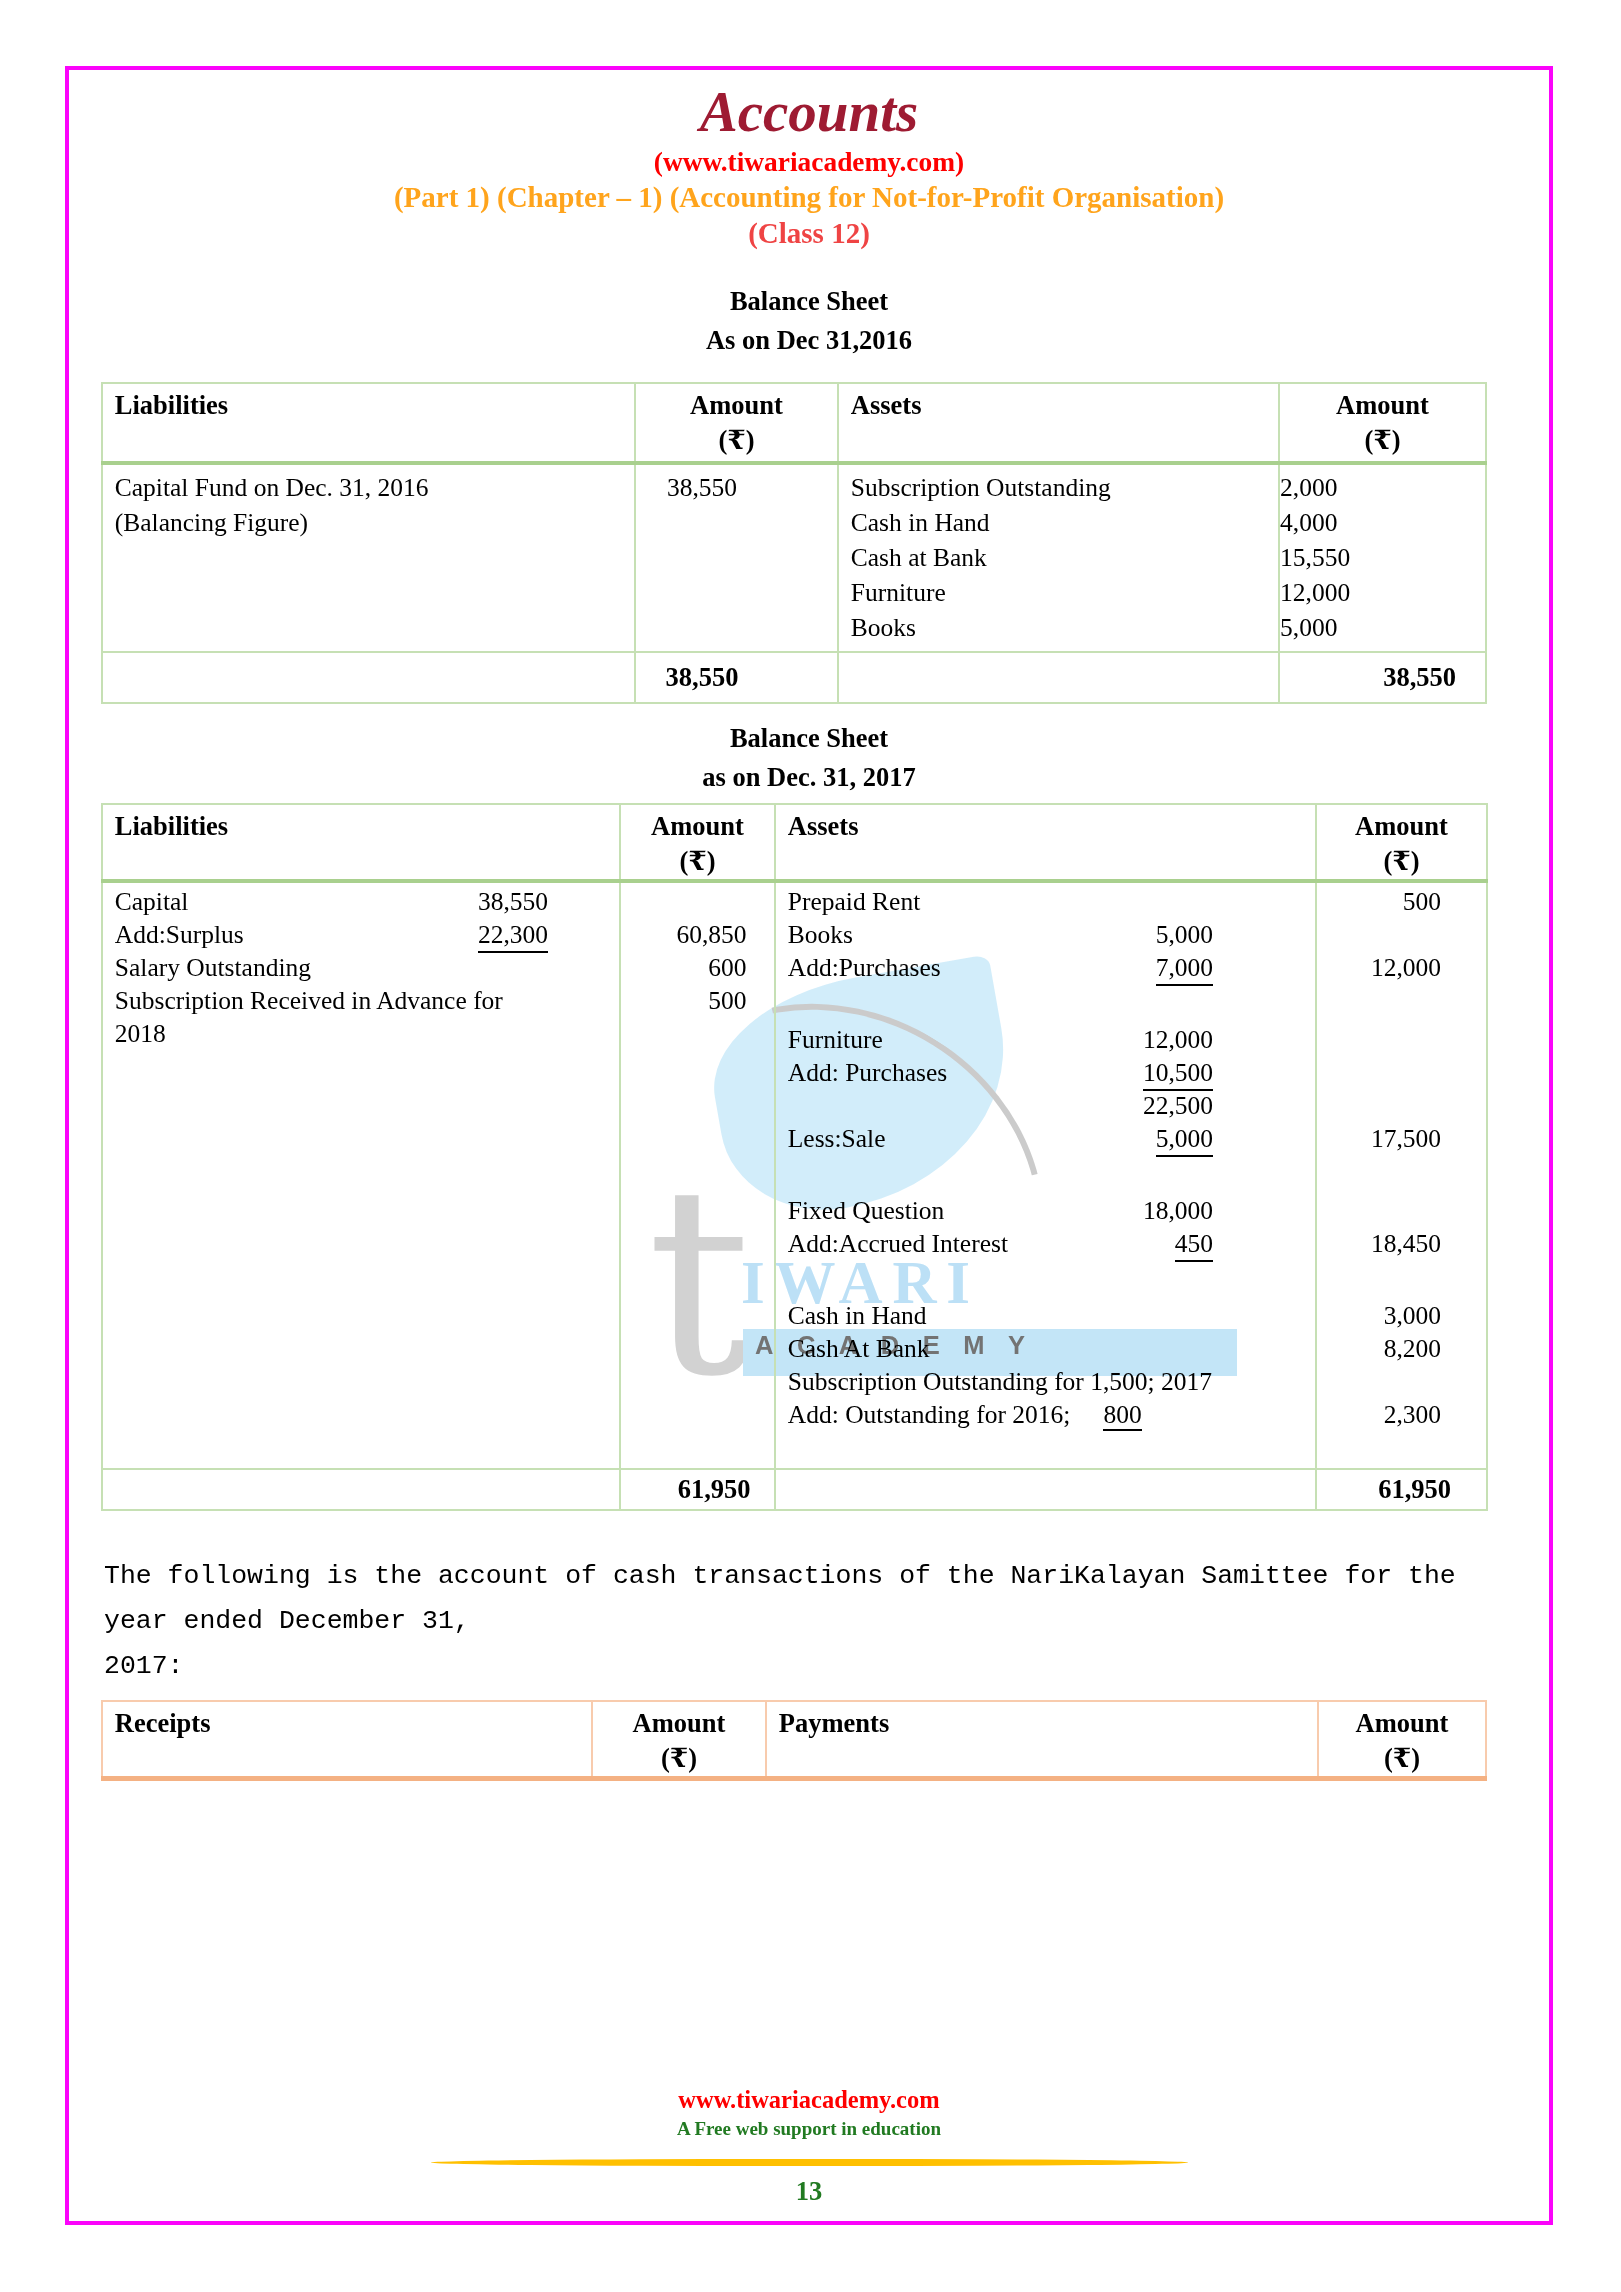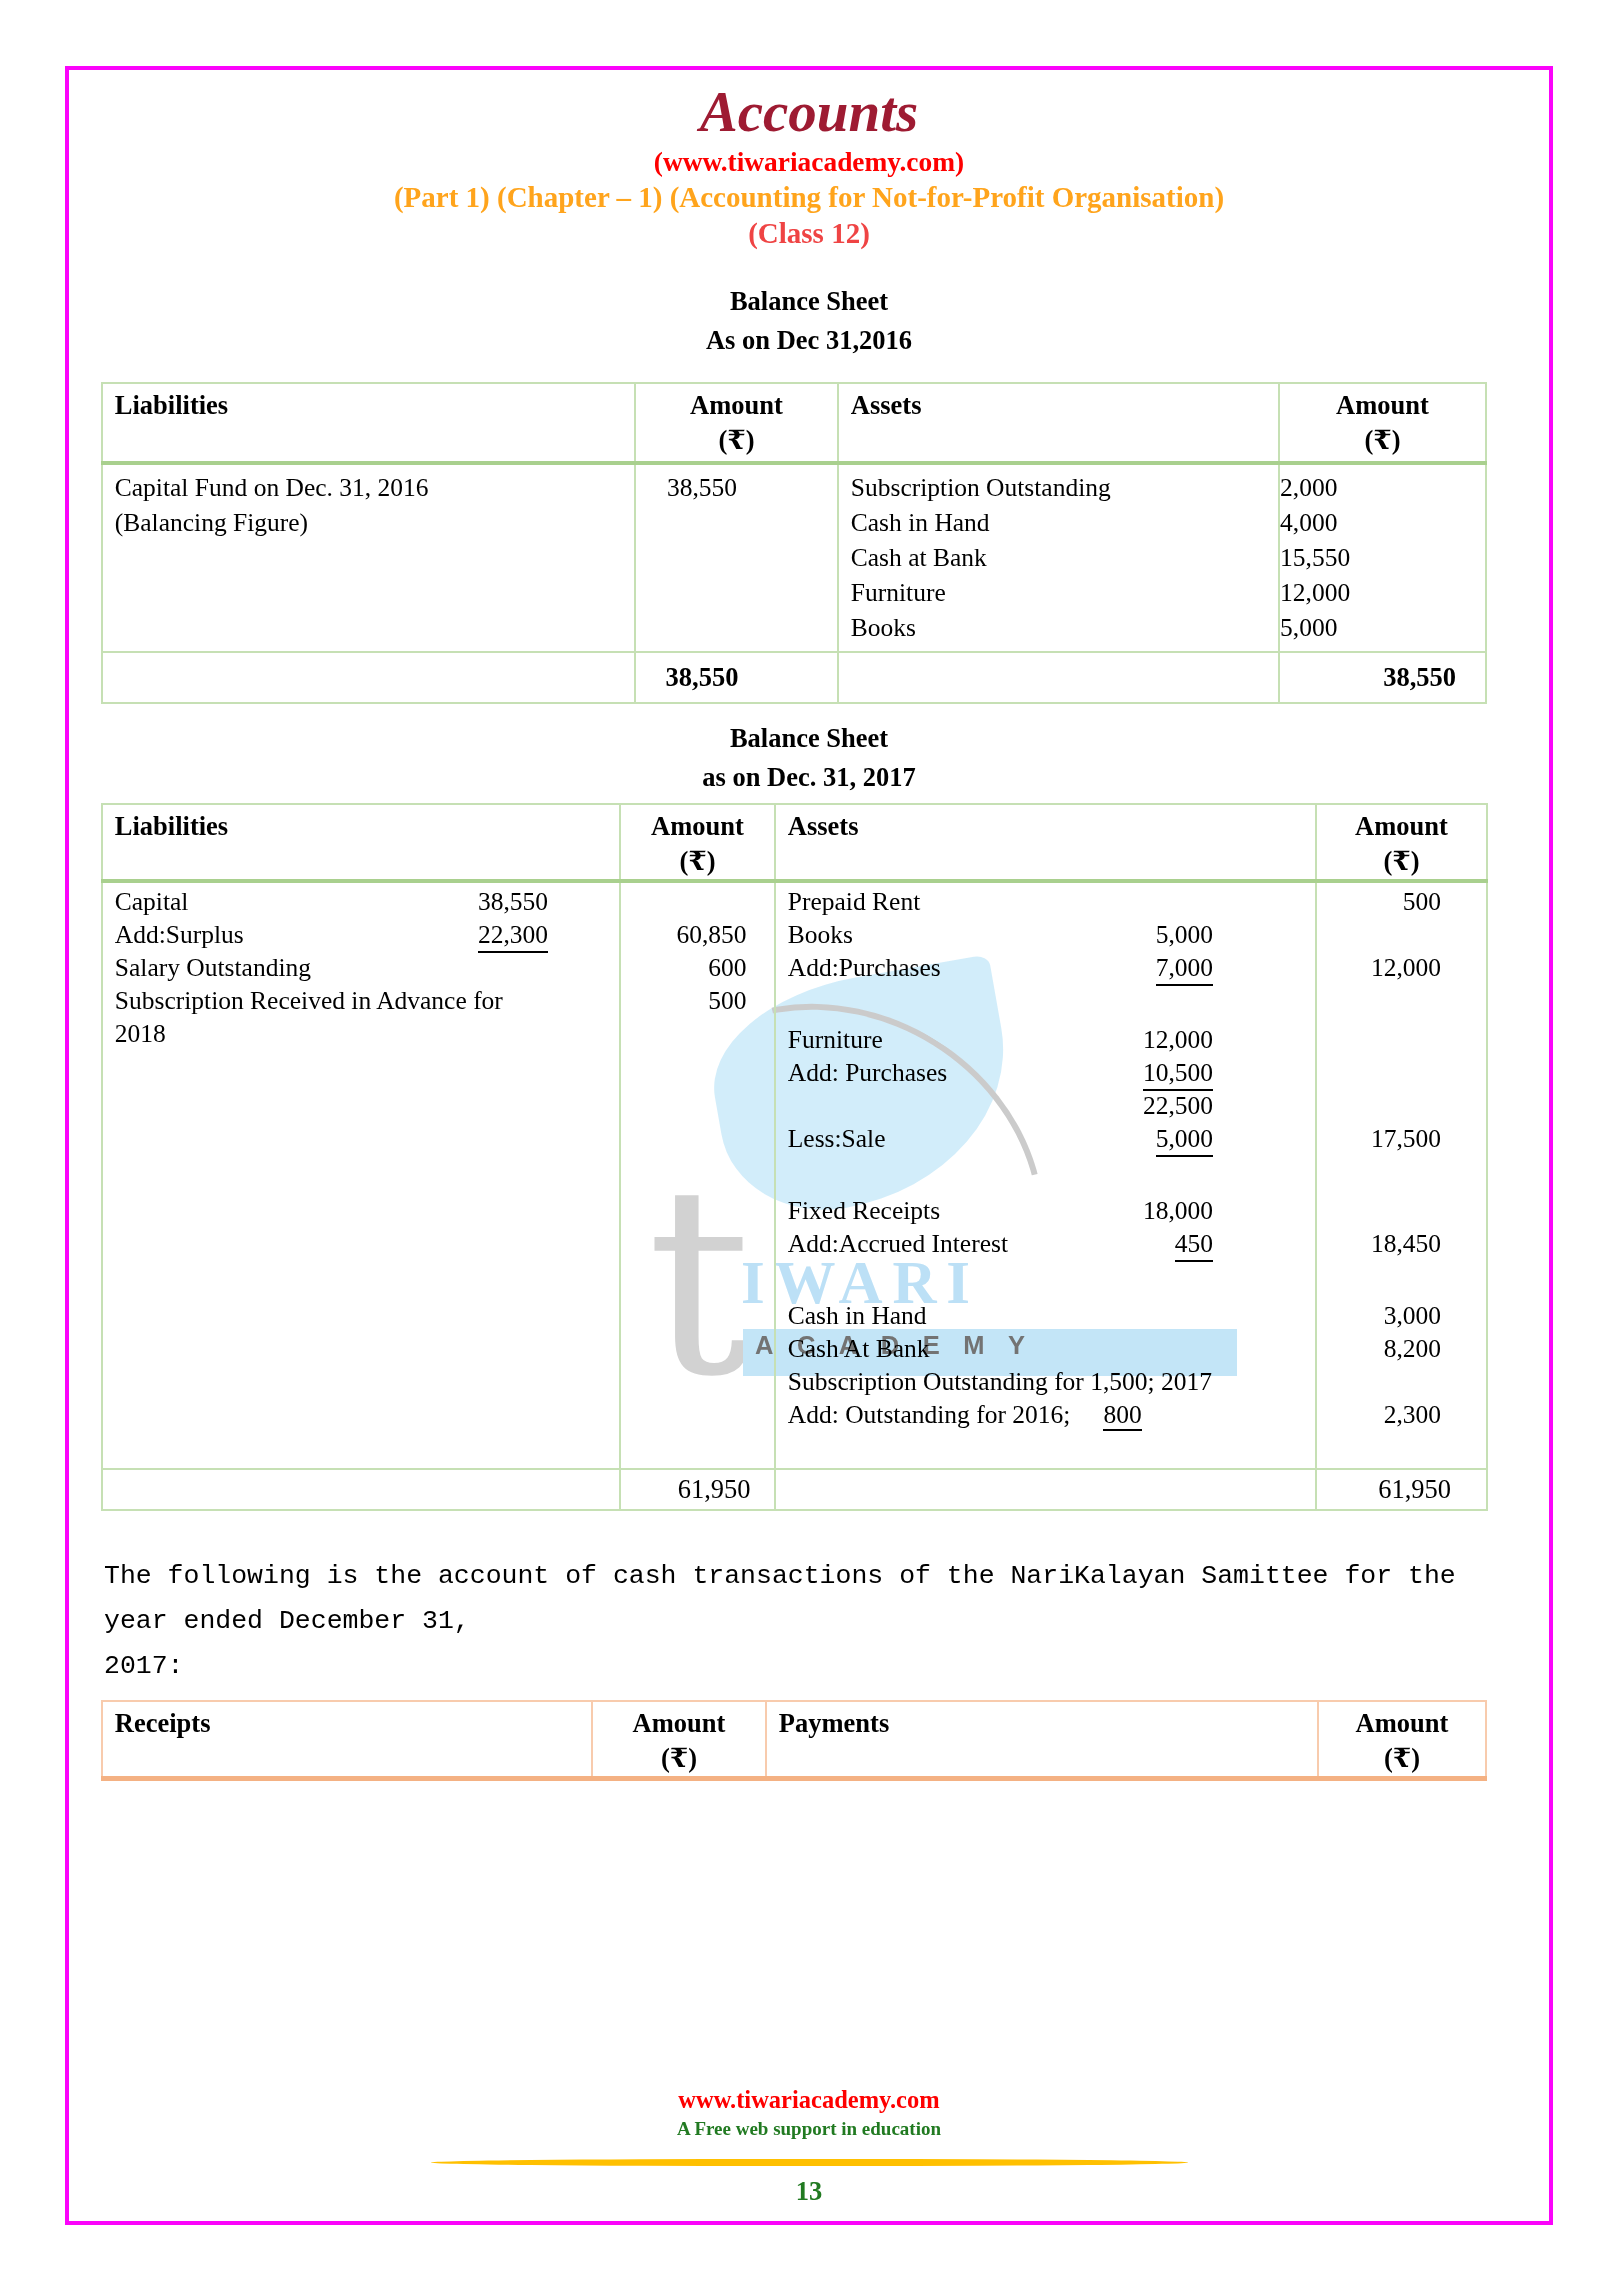--- a/index.html
+++ b/index.html
@@ -48,21 +48,21 @@
   #table2 th{height:67px;padding-top:3.9px;}
   #table2 .body-row td{height:583px;padding-top:2px;}
   .l{height:33px;line-height:33px;position:relative;}
   .l.gap{height:39px;}
   .inn{position:absolute;right:102px;top:0;}
   td.liabcell .inn{right:71px;}
   .l.inline .inn{position:static;margin-left:33px;margin-top:32px;}
   .u{border-bottom:2px solid #000;}
   #table2 td.amtl .l{text-align:right;padding-right:27.4px;}
   #table2 td.amtr2 .l{text-align:right;padding-right:45px;}
-  #table2 .total-row td{height:39px;font-weight:normal;font-size:26.5px;line-height:39px;}
+  #table2 .total-row td{height:39px;font-weight:bold;font-size:26.5px;line-height:39px;}
   #table2 .total-row td.amtl{text-align:right;padding-right:23.5px;}
   #table2 .total-row td.amtr2{text-align:right;padding-right:35px;}
 
   #table3{top:1630px;}
   #table3 th{height:63px;padding-top:3.9px;}
 
   
   #q7{position:absolute;left:35px;top:1484px;width:1384px;z-index:2;}
   .q-head{font-size:30px;line-height:41px;font-weight:bold;color:#fe0000;}
   .q-text{font-size:26.5px;line-height:45px;margin-top:0;font-family:Liberation Mono, monospace;}
@@ -226,21 +226,21 @@
       <td class="labcell">
         <div class="l"><span>Prepaid Rent</span></div>
         <div class="l"><span>Books</span><span class="inn">5,000</span></div>
         <div class="l"><span>Add:Purchases</span><span class="inn u">7,000</span></div>
         <div class="l gap"></div>
         <div class="l"><span>Furniture</span><span class="inn">12,000</span></div>
         <div class="l"><span>Add: Purchases</span><span class="inn u">10,500</span></div>
         <div class="l"><span></span><span class="inn">22,500</span></div>
         <div class="l"><span>Less:Sale</span><span class="inn u">5,000</span></div>
         <div class="l gap"></div>
-        <div class="l"><span>Fixed Receipts</span><span class="inn">18,000</span></div>
+        <div class="l"><span>Fixed Question</span><span class="inn">18,000</span></div>
         <div class="l"><span>Add:Accrued Interest</span><span class="inn u">450</span></div>
         <div class="l gap"></div>
         <div class="l"><span>Cash in Hand</span></div>
         <div class="l"><span>Cash At Bank</span></div>
         <div class="l"><span>Subscription Outstanding for 1,500; 2017</span></div>
         <div class="l inline"><span>Add: Outstanding for 2016;</span><span class="inn u">800</span></div>
       </td>
       <td class="amtr2">
         <div class="l">500</div>
         <div class="l"></div>

